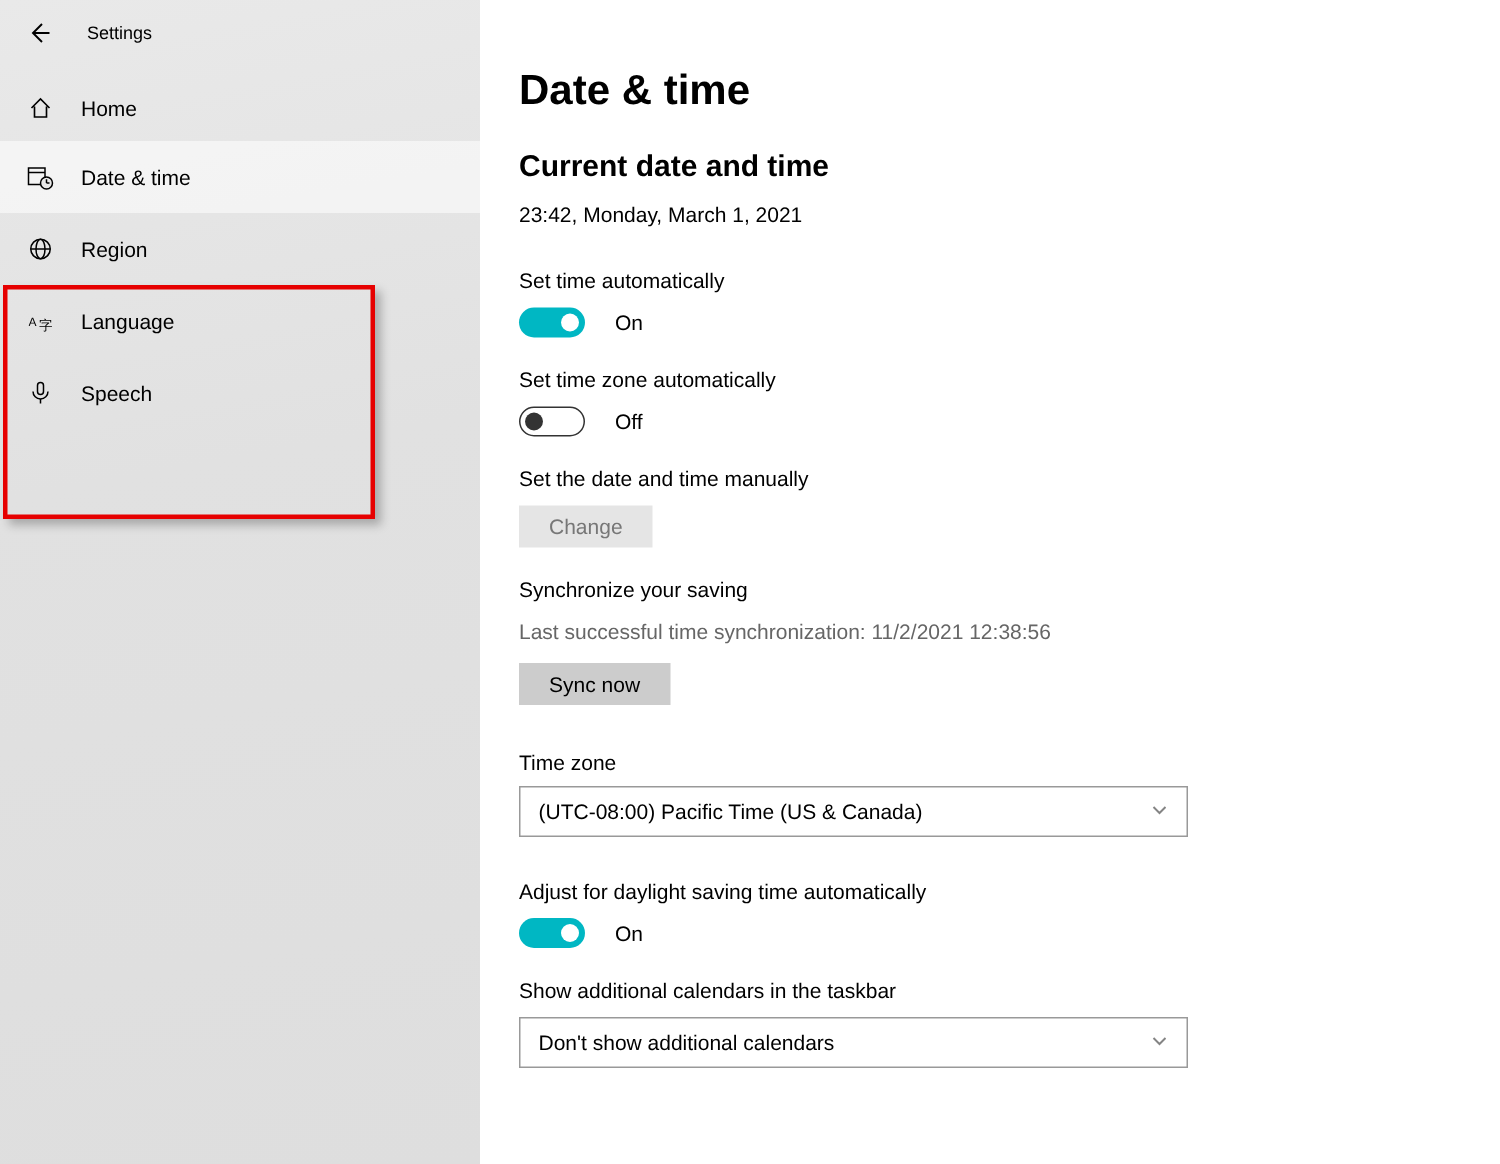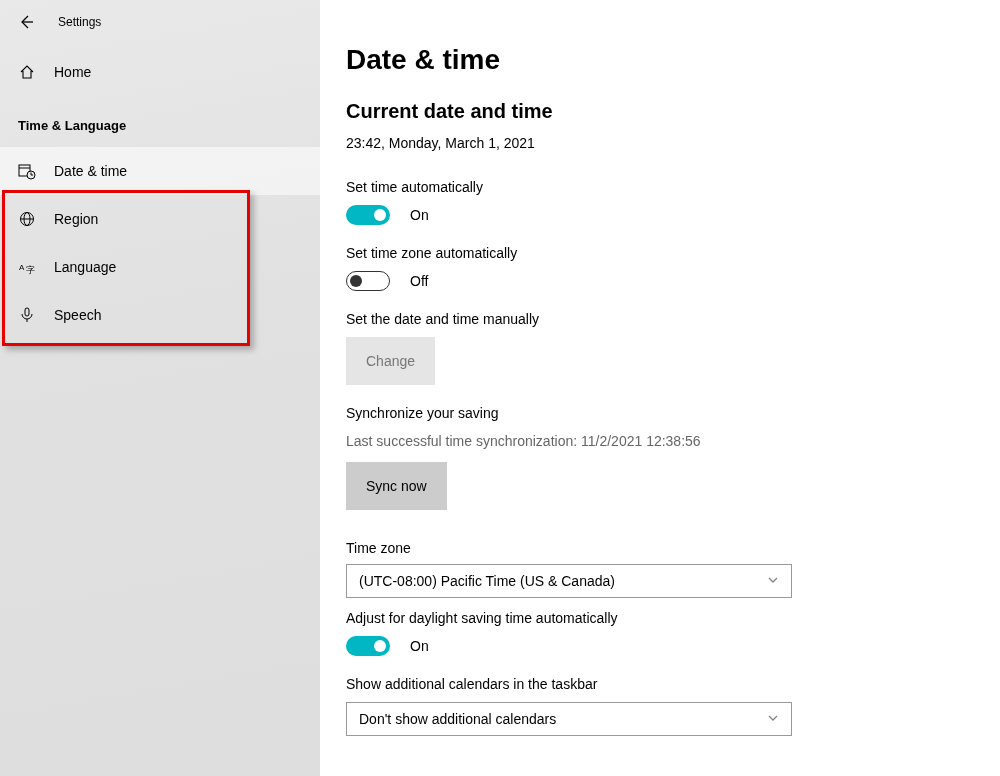--- a/index.html
+++ b/index.html
@@ -130,21 +130,21 @@
   .toggle.on { background: #00b7c3; }
   .toggle.on .knob { background: #fff; right: 4px; }
   .toggle.off { background: #fff; border: 1.5px solid #333; }
   .toggle.off .knob { background: #333; left: 3px; top: 2.5px; }
   .toggle-state { font-size: 14px; }
 
   .btn {
     display: inline-block;
     background: #ccc;
     border: none;
-    padding: 16px 20px;
+    padding: 6px 20px;
     font-size: 14px;
     cursor: pointer;
   }
   .btn.disabled { background: #e5e5e5; color: #777; cursor: default; }
 
   .sync-header {
     font-size: 14px;
     margin-top: 14px;
     margin-bottom: 10px;
   }
@@ -191,21 +191,20 @@
   <div class="home-row">
     <span class="nav-icon">
       <svg width="16" height="16" viewBox="0 0 16 16">
           <path d="M2 8 L8 2 L14 8 M4 7 V14 H12 V7" stroke="#000" stroke-width="1.1" fill="none"></path>
         </svg>
     </span>
     <span class="label">Home</span>
   </div>
 
 
-  <div class="section-header">Time &amp; Language</div>
 
   <div class="nav-item active">
     <span class="nav-icon">
       <svg width="18" height="18" viewBox="0 0 18 18">
           <rect x="1" y="3" width="11" height="11" stroke="#000" stroke-width="1" fill="none"></rect>
           <line x1="1" y1="6" x2="12" y2="6" stroke="#000" stroke-width="1"></line>
           <circle cx="13" cy="13" r="4" stroke="#000" stroke-width="1" fill="#e9e9e9"></circle>
           <line x1="13" y1="13" x2="13" y2="10.5" stroke="#000" stroke-width="1"></line>
           <line x1="13" y1="13" x2="15" y2="13" stroke="#000" stroke-width="1"></line>
         </svg>
@@ -288,21 +287,21 @@
   <div class="tz-header">Time zone</div>
   <div class="select">
     <span>(UTC-08:00) Pacific Time (US &amp; Canada)</span>
     <span class="chev">
       <svg width="12" height="12" viewBox="0 0 12 12">
           <path d="M2 4 L6 8 L10 4" stroke="#333" stroke-width="1.3" fill="none"></path>
         </svg>
     </span>
   </div>
 
-  <div class="setting-block" style="margin-top:12px">
+  <div class="setting-block" style="margin-top:28px">
     <div class="setting-label">Adjust for daylight saving time automatically</div>
     <div class="toggle-row">
       <span class="toggle on">
           <span class="knob"></span>
         </span>
       <span class="toggle-state">On</span>
     </div>
   </div>
 
   <div class="setting-label">Show additional calendars in the taskbar</div>

